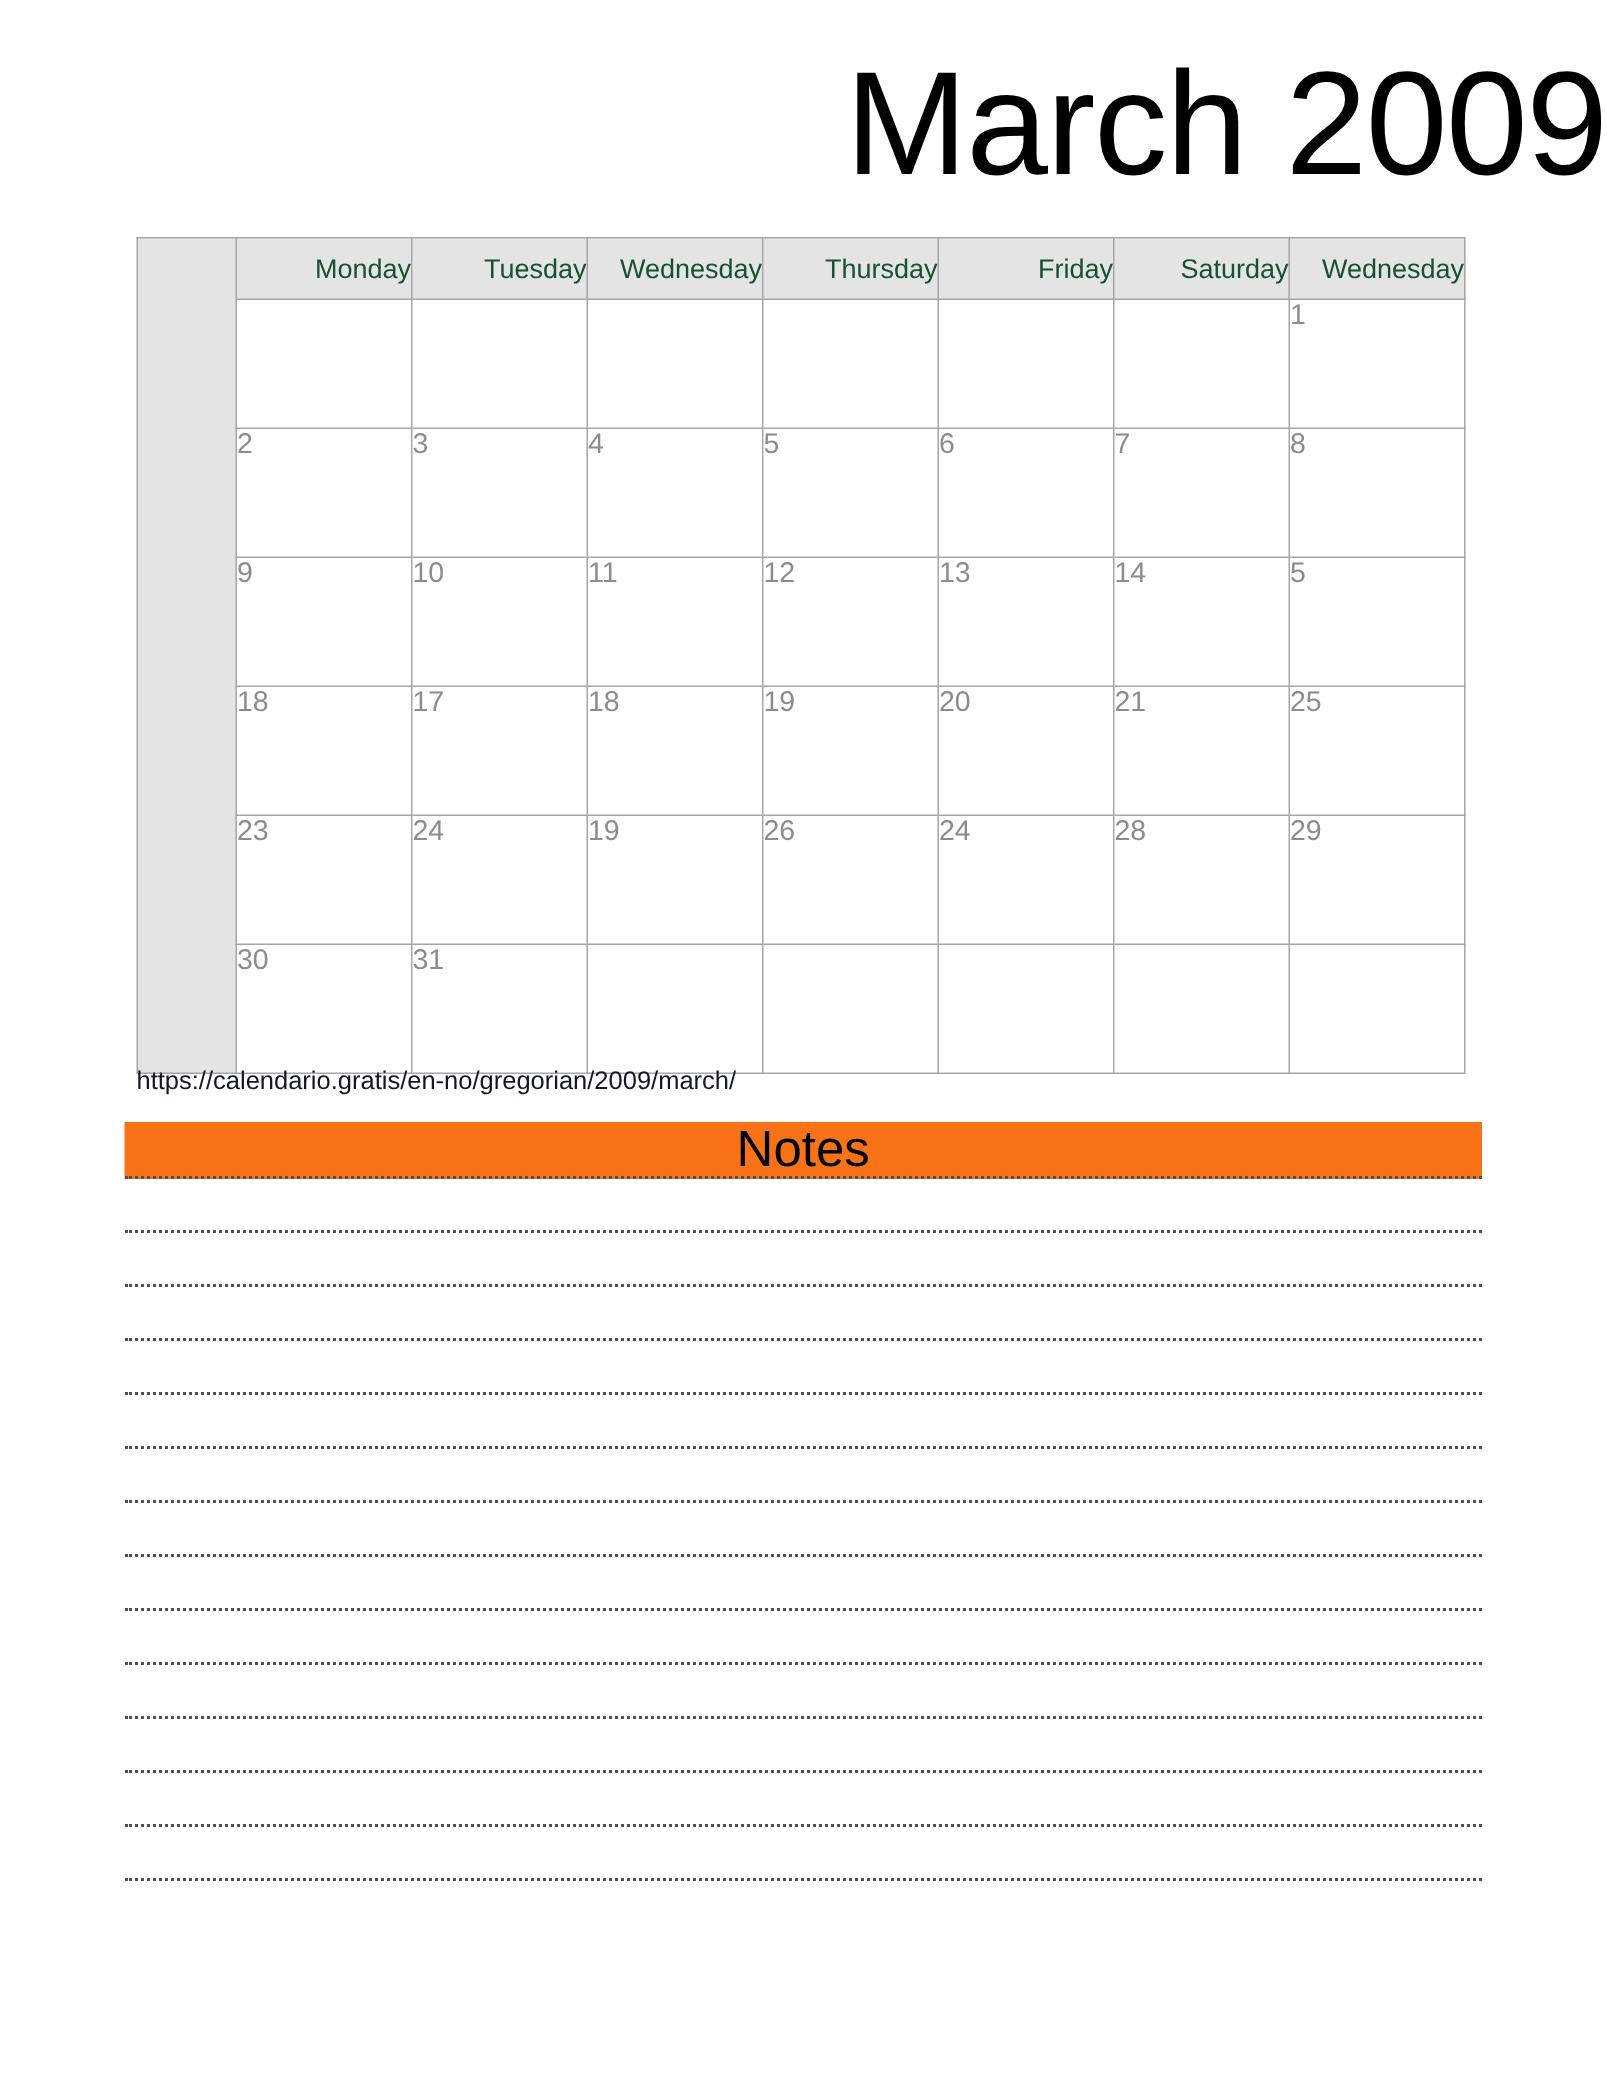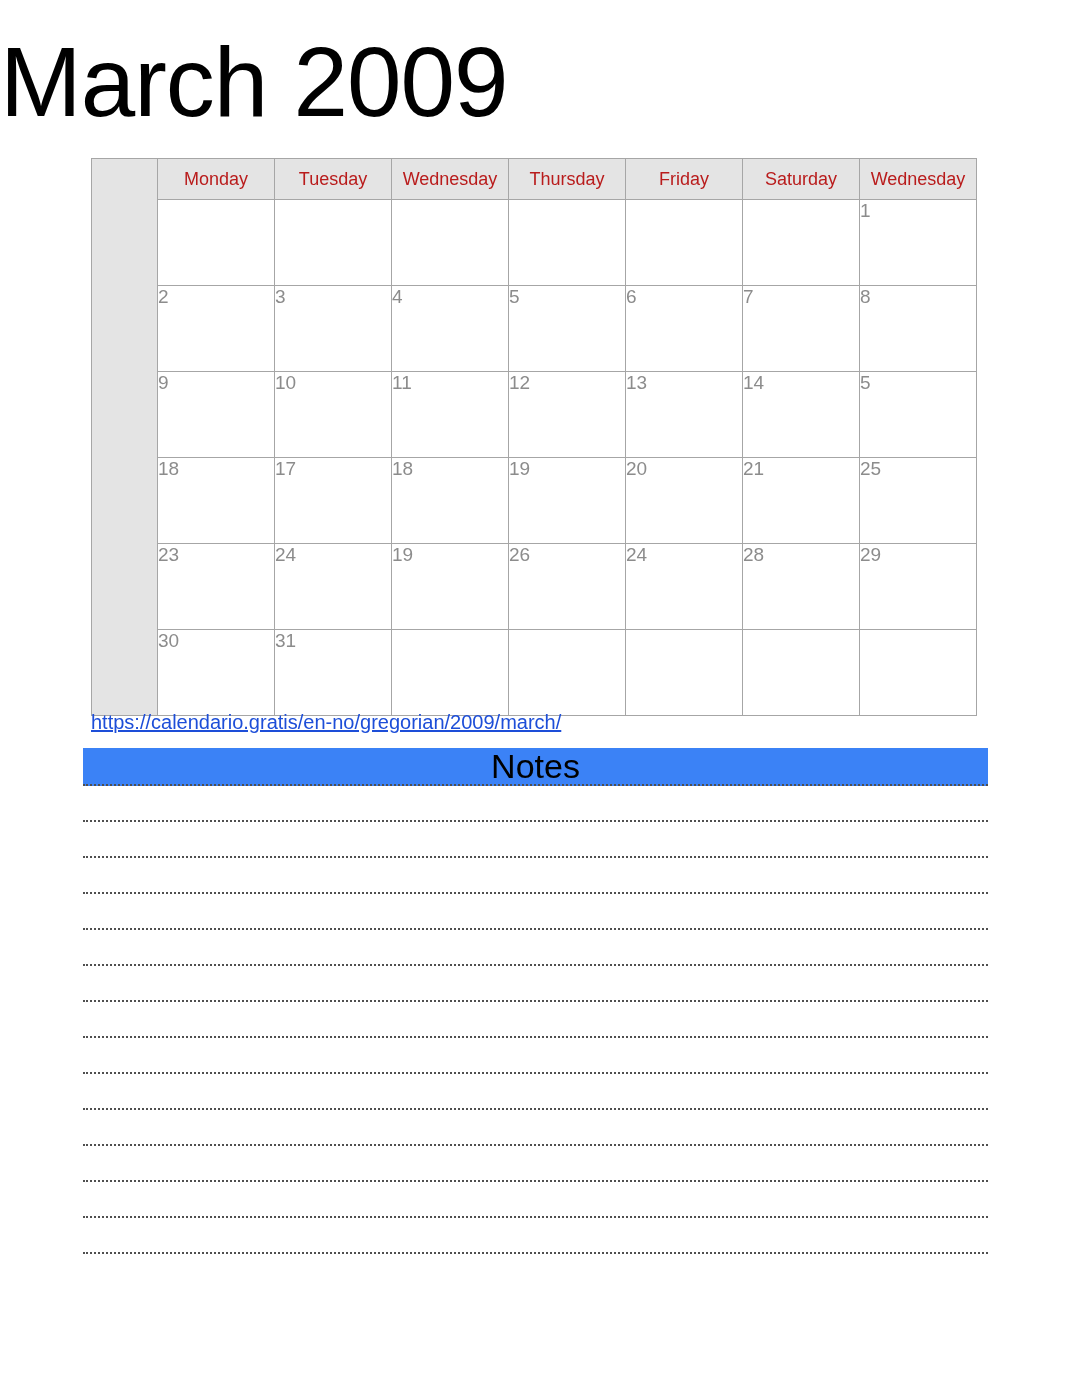--- a/index.html
+++ b/index.html
@@ -2,48 +2,48 @@
 <html><head>
 <meta charset="utf-8">
 <style>
   html,body{margin:0;padding:0;}
   body{
     width:1071px;height:1386px;background:#ffffff;position:relative;
     font-family:"Liberation Sans", sans-serif;color:#000;
   }
   .page-title{
     position:absolute;top:33px;left:0;width:1071px;
-    text-align:left;font-size:98px;line-height:1;font-weight:400;
+    text-align:right;font-size:98px;line-height:1;font-weight:400;
     letter-spacing:-1px;white-space:nowrap;
   }
   table.calendar{
     position:absolute;top:158px;left:91px;
     border-collapse:collapse;table-layout:fixed;
   }
   table.calendar th, table.calendar td{
     border:1px solid #a6a6a6;padding:0;margin:0;
   }
   table.calendar th{
     height:40px;background:#e4e4e4;
-    font-size:18px;font-weight:400;text-align:center;color:#b91c1c;
+    font-size:18px;font-weight:400;text-align:right;color:#14532d;
   }
   td.spine{background:#e4e4e4;}
   td.day{
     height:85px;vertical-align:top;text-align:left;
     font-size:19px;color:#8c8c8c;padding:2px 0 0 5px;
   }
   .source-url{
     position:absolute;left:91px;top:711px;
-    font-size:20px;color:#1d4ed8;text-decoration:underline;
+    font-size:17px;color:#0f172a;
   }
   .notes{
     position:absolute;left:83px;top:748px;width:905px;
   }
   .notes-header{
-    height:36px;background:#3b82f6;
+    height:36px;background:#f97316;
     border-bottom:2px dotted #4f4f4f;
     text-align:center;
   }
   .notes-title{
     font-size:34px;line-height:36px;font-weight:400;color:#000;
   }
   .note-line{
     height:36px;box-sizing:border-box;
     border-bottom:2px dotted #4f4f4f;
   }

